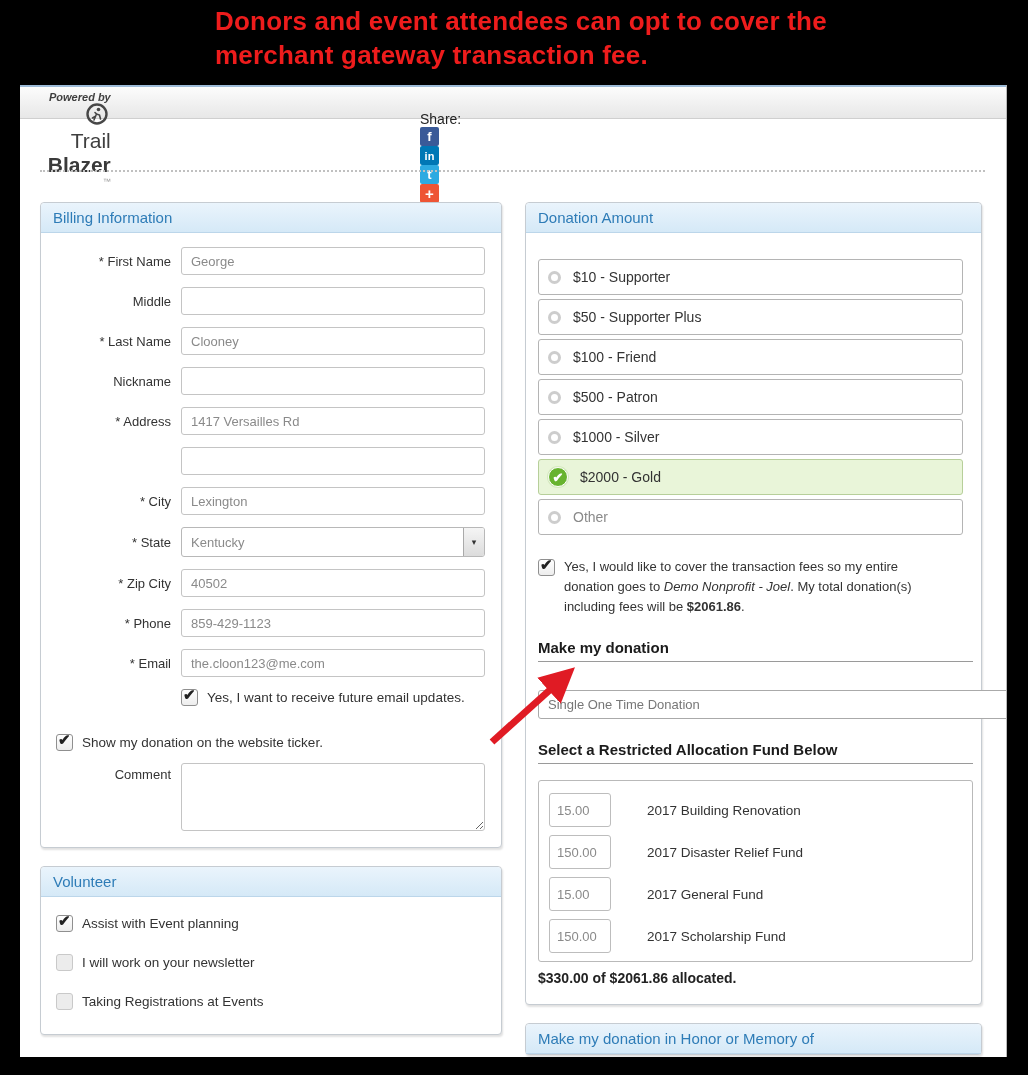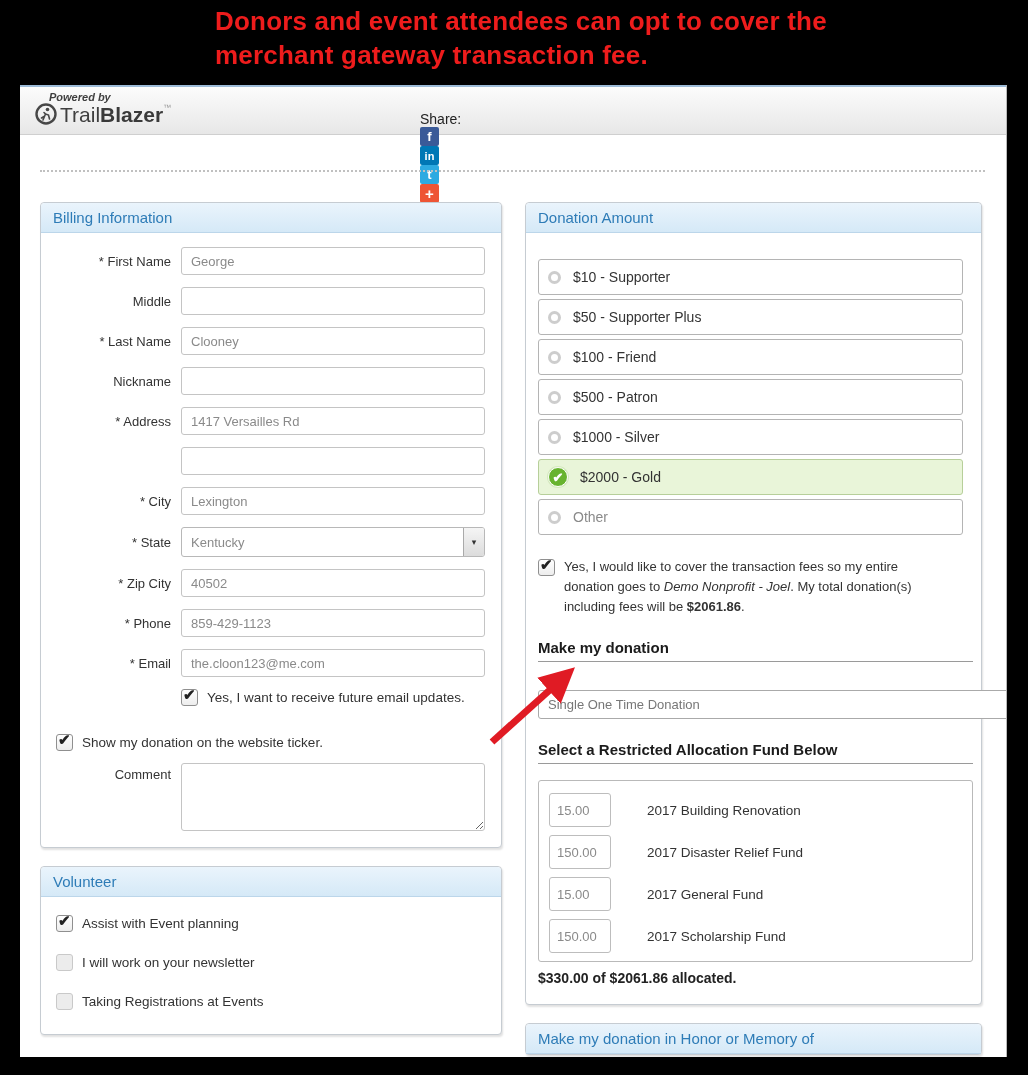--- a/index.html
+++ b/index.html
@@ -8,24 +8,24 @@
   
   .banner { position:absolute; left:0; top:0; width:1028px; height:104px; background:#000; }
   .banner .l1, .banner .l2 { position:absolute; left:215px; font-weight:bold; font-size:26px; color:#ee1c1c; letter-spacing:.2px; }
   .banner .l1 { top:6px; }
   .banner .l2 { top:40px; }
 
   
   .page { position:absolute; left:20px; top:85px; width:987px; height:972px; background:#fff; overflow:hidden; border-right:1px solid #b9b9b9; }
 
   
-  .topbar { position:relative; width:100%; height:50px; background:linear-gradient(#fcfcfc,#e7e7e7); border-top:2px solid #9dbbd8; border-bottom:1px solid #cfcfcf; }
+  .topbar { position:relative; width:100%; height:34px; background:linear-gradient(#fcfcfc,#e7e7e7); border-top:2px solid #9dbbd8; border-bottom:1px solid #cfcfcf; }
   .logo { position:absolute; left:15px; top:4px; }
   .powered { font-size:11px; font-style:italic; font-weight:bold; color:#3f3f3f; margin-left:14px; }
-  .brandrow { display:flex; align-items:flex-start; margin-top:0px; }
+  .brandrow { display:flex; align-items:flex-end; margin-top:0px;flex-direction:column; }
   .brandrow svg { margin-right:3px; }
   .brand-trail { font-size:21px; color:#3f3f3f; }
   .brand-blazer { font-size:21px; font-weight:bold; color:#3a3a3a; }
   .brand-tm { font-size:8px; color:#9a9a9a; vertical-align:top; }
   .share { position:absolute; left:400px; top:24px; display:flex; align-items:flex-start;flex-direction:column; }
   .share-label { font-size:14px; color:#222; margin-right:18px; }
   .sicon { width:19px; height:19px; border-radius:2px; color:#fff; font-size:13px; font-weight:bold; display:flex; align-items:center; justify-content:center; margin-right:4px; }
   .si-fb { background:#3a5a98; }
   .si-li { background:#0077b5; font-size:11px; }
   .si-tw { background:#2daae1; }

